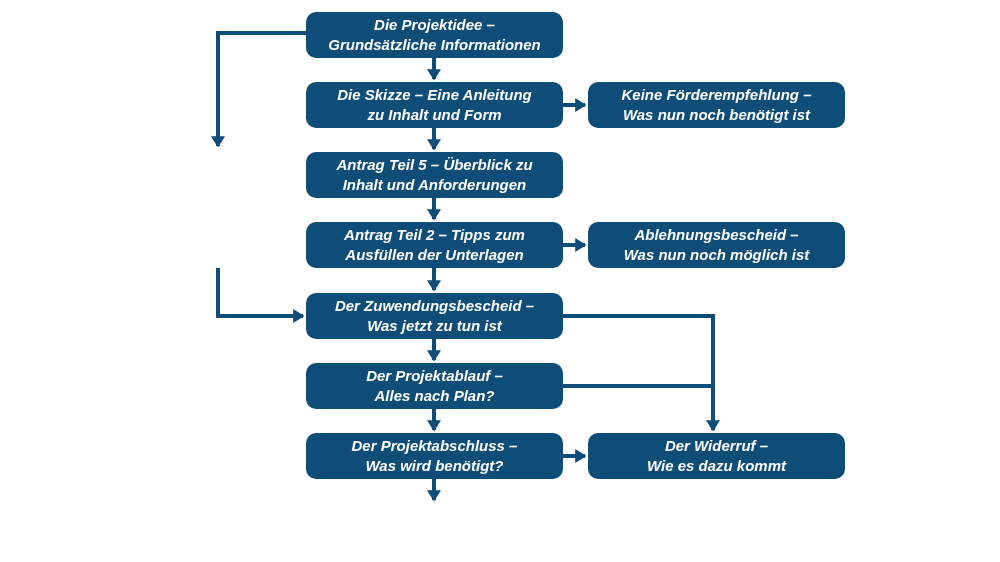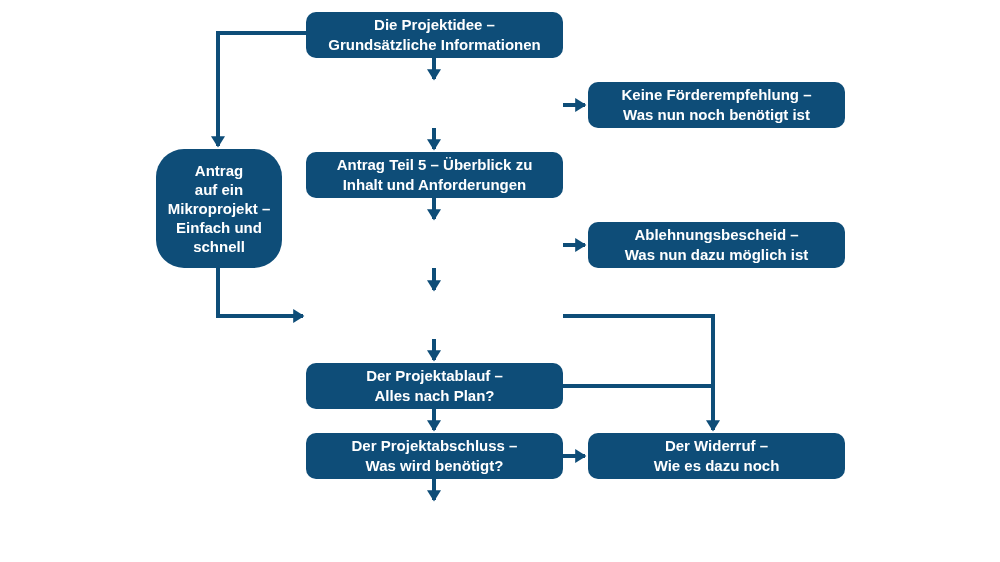--- a/index.html
+++ b/index.html
@@ -5,21 +5,21 @@
   :root{
     --box:#0e4d78;
     --line:#0e4d78;
     --text:#ffffff;
     --bg:#ffffff;
   }
   *{margin:0;padding:0;box-sizing:border-box;}
   html,body{width:1000px;height:562px;background:var(--bg);overflow:hidden;}
   body{font-family:"Liberation Sans","DejaVu Sans",sans-serif;}
   .canvas{
-    position:relative;width:1000px;height:562px;background:var(--bg);
+    position:relative;width:1000px;height:562px;background:var(--bg);font-style:italic;
   }
   .connectors{
     position:absolute;left:0;top:0;width:1000px;height:562px;
   }
   .connectors path{stroke:var(--line);stroke-width:4;fill:none;}
   .node{
     position:absolute;
     background:var(--box);
     color:var(--text);
     font-weight:bold;
@@ -59,33 +59,34 @@
     <path d="M563,245 H585" marker-end="url(#arrow)"></path>
     <path d="M563,456 H585" marker-end="url(#arrow)"></path>
     <path d="M306,33 H218 V146" marker-end="url(#arrow)"></path>
     <path d="M218,268 V316 H303" marker-end="url(#arrow)"></path>
     <path d="M563,316 H713 V430" marker-end="url(#arrow)"></path>
     <path d="M563,386 H713"></path>
   </svg>
 
   <div class="node node-main" style="top:12px">Die Projektidee –
 Grundsätzliche Informationen</div>
+  <div class="node node-main" style="top:82px">Die Skizze – Eine Anleitung
+zu Inhalt und Form</div>
   <div class="node node-main" style="top:152px">Antrag Teil 5 – Überblick zu
 Inhalt und Anforderungen</div>
+  <div class="node node-main" style="top:222px">Antrag Teil 2 – Tipps zum
+Ausfüllen der Unterlagen</div>
+  <div class="node node-main" style="top:293px">Der Zuwendungsbescheid –
+Was jetzt zu tun ist</div>
   <div class="node node-main" style="top:363px">Der Projektablauf –
 Alles nach Plan?</div>
   <div class="node node-main" style="top:433px">Der Projektabschluss –
 Was wird benötigt?</div>
 
-  <div class="node node-left">Antrag
-auf ein
-Mikroprojekt –
-Einfach und
-schnell</div>
 
   <div class="node node-side" style="top:82px">Keine Förderempfehlung –
 Was nun noch benötigt ist</div>
   <div class="node node-side" style="top:222px">Ablehnungsbescheid –
-Was nun dazu möglich ist</div>
+Was nun noch möglich ist</div>
   <div class="node node-side" style="top:433px">Der Widerruf –
-Wie es dazu noch</div>
+Wie es dazu kommt</div>
 
 </div>
 
 </body></html>

